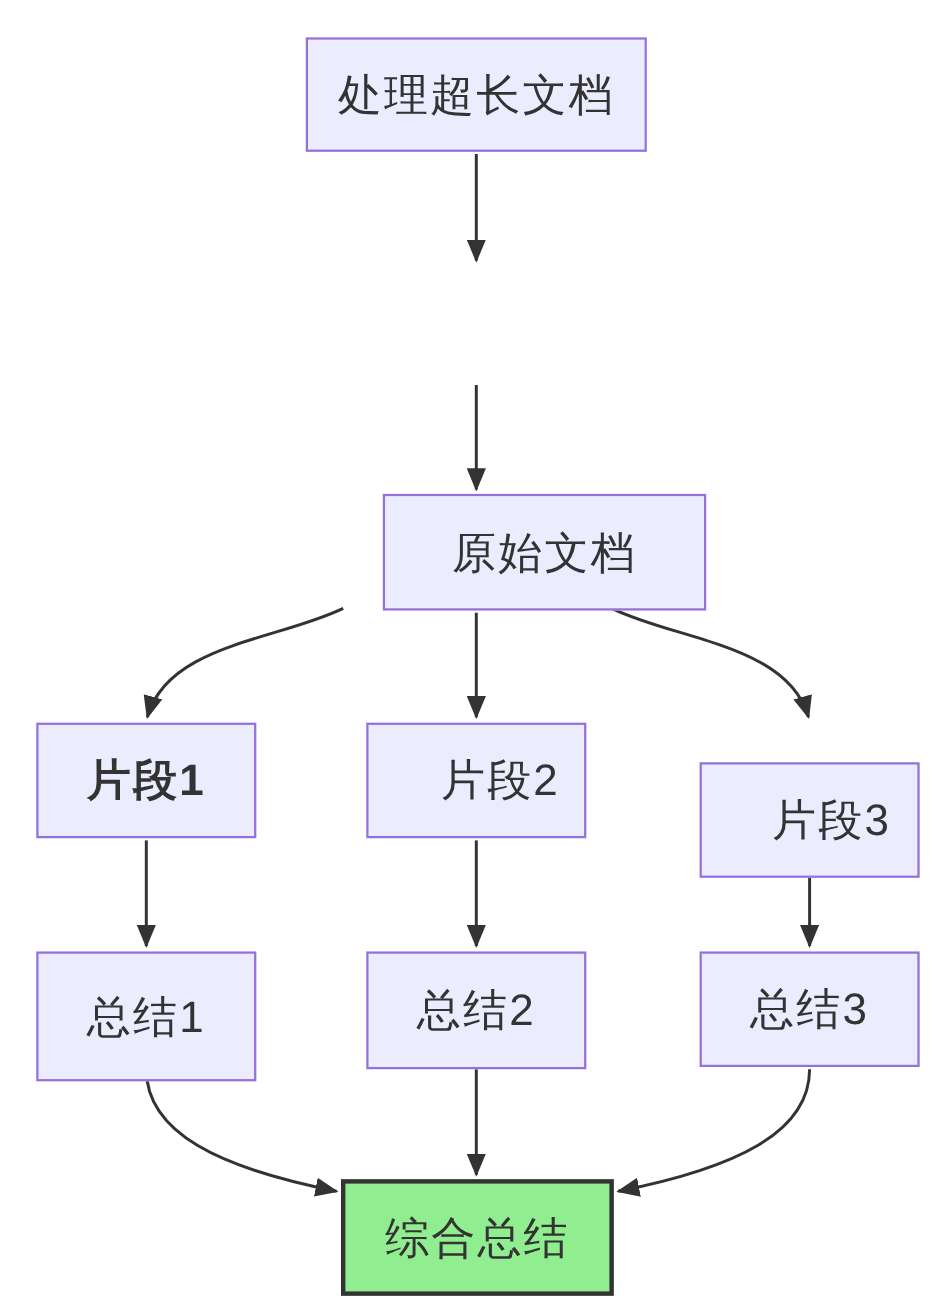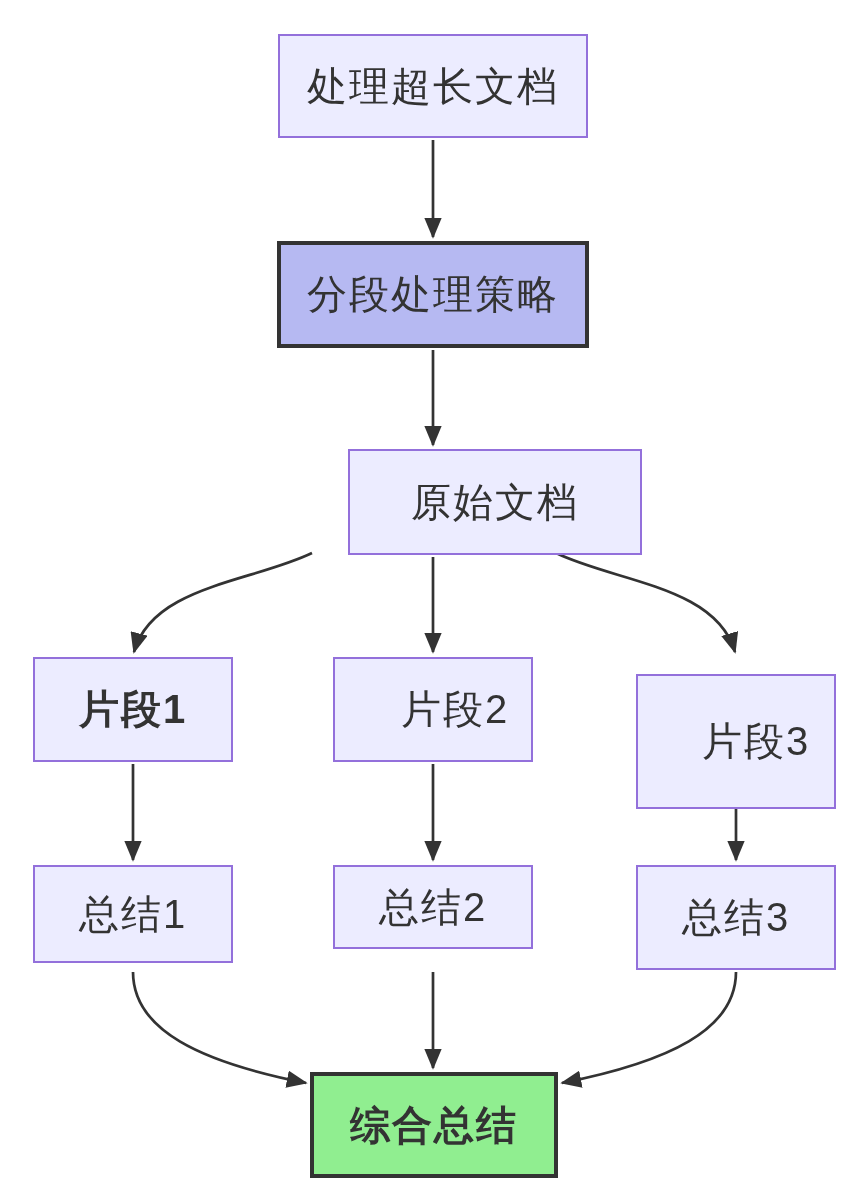--- a/index.html
+++ b/index.html
@@ -55,25 +55,25 @@
   .node.success {
     background: var(--success-fill);
     border: 4px solid var(--success-border);
   }
   
   .pos-process-long-doc { left: 278px; top: 34px;  width: 310px; height: 104px; }
   .pos-segment-strategy { left: 277px; top: 241px; width: 312px; height: 107px; }
   .pos-original-doc     { left: 328px; top: 449px; width: 294px; height: 106px; margin-left: 20px; }
   .pos-fragment-1       { left: 33px;  top: 657px; width: 200px; height: 105px; font-weight: bold; }
   .pos-fragment-2       { left: 333px; top: 657px; width: 200px; height: 105px; padding-left: 44px; }
-  .pos-fragment-3       { left: 636px; top: 674px; width: 200px; height: 135px; padding-left: 40px; }
-  .pos-summary-1        { left: 33px;  top: 865px; width: 200px; height: 98px; }
-  .pos-summary-2        { left: 333px; top: 865px; width: 200px; height: 84px; }
+  .pos-fragment-3       { left: 636px; top: 693px; width: 200px; height: 105px; padding-left: 40px; }
+  .pos-summary-1        { left: 33px;  top: 865px; width: 200px; height: 118px; }
+  .pos-summary-2        { left: 333px; top: 865px; width: 200px; height: 107px; }
   .pos-summary-3        { left: 636px; top: 865px; width: 200px; height: 105px; }
-  .pos-final-summary    { left: 310px; top: 1072px; width: 248px; height: 106px; font-weight: bold; }
+  .pos-final-summary    { left: 310px; top: 1072px; width: 248px; height: 106px; }
 </style>
 </head>
 <body>
 
 <div class="canvas">
 
   <svg class="edge-layer" width="852" height="1196" viewBox="0 0 852 1196" xmlns="http://www.w3.org/2000/svg">
     <defs>
       <marker id="arrowhead" viewBox="0 0 12 10" refX="11" refY="5" markerUnits="userSpaceOnUse" markerWidth="21" markerHeight="17.5" orient="auto">
         <path d="M0,0 L12,5 L0,10 Z" fill="#333333"></path>
@@ -89,23 +89,20 @@
     <path class="edge" d="M 736 764 L 736 860" marker-end="url(#arrowhead)"></path>
     <path class="edge" d="M 133 972 C 133 1030, 200 1062, 306 1083" marker-end="url(#arrowhead)"></path>
     <path class="edge" d="M 433 972 L 433 1068" marker-end="url(#arrowhead)"></path>
     <path class="edge" d="M 736 972 C 736 1030, 668 1062, 562 1083" marker-end="url(#arrowhead)"></path>
   </svg>
 
   <div class="node pos-process-long-doc">
     <span class="node-label">处理超长文档</span>
   </div>
 
-  <div class="node emphasis pos-segment-strategy">
-    <span class="node-label">分段处理策略</span>
-  </div>
 
   <div class="node pos-original-doc">
     <span class="node-label">原始文档</span>
   </div>
 
   <div class="node pos-fragment-1">
     <span class="node-label">片段1</span>
   </div>
 
   <div class="node pos-fragment-2">

